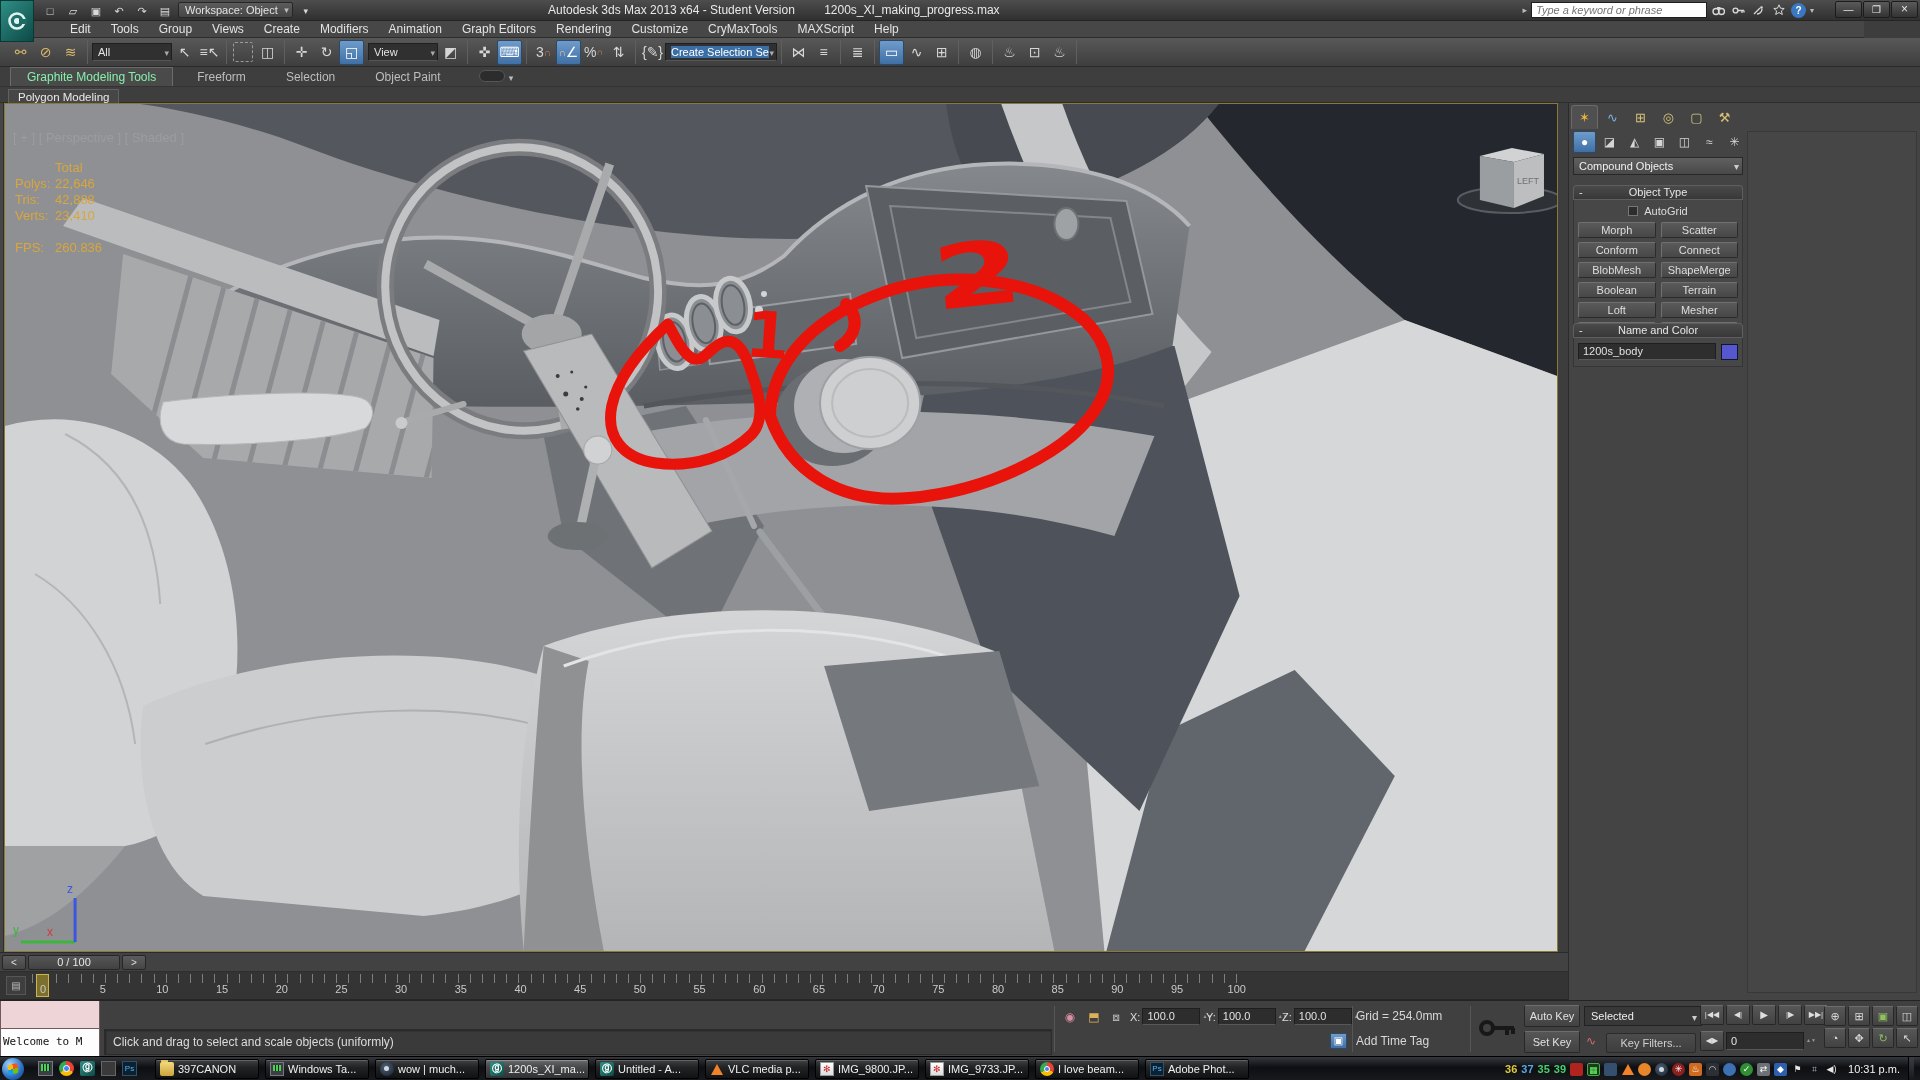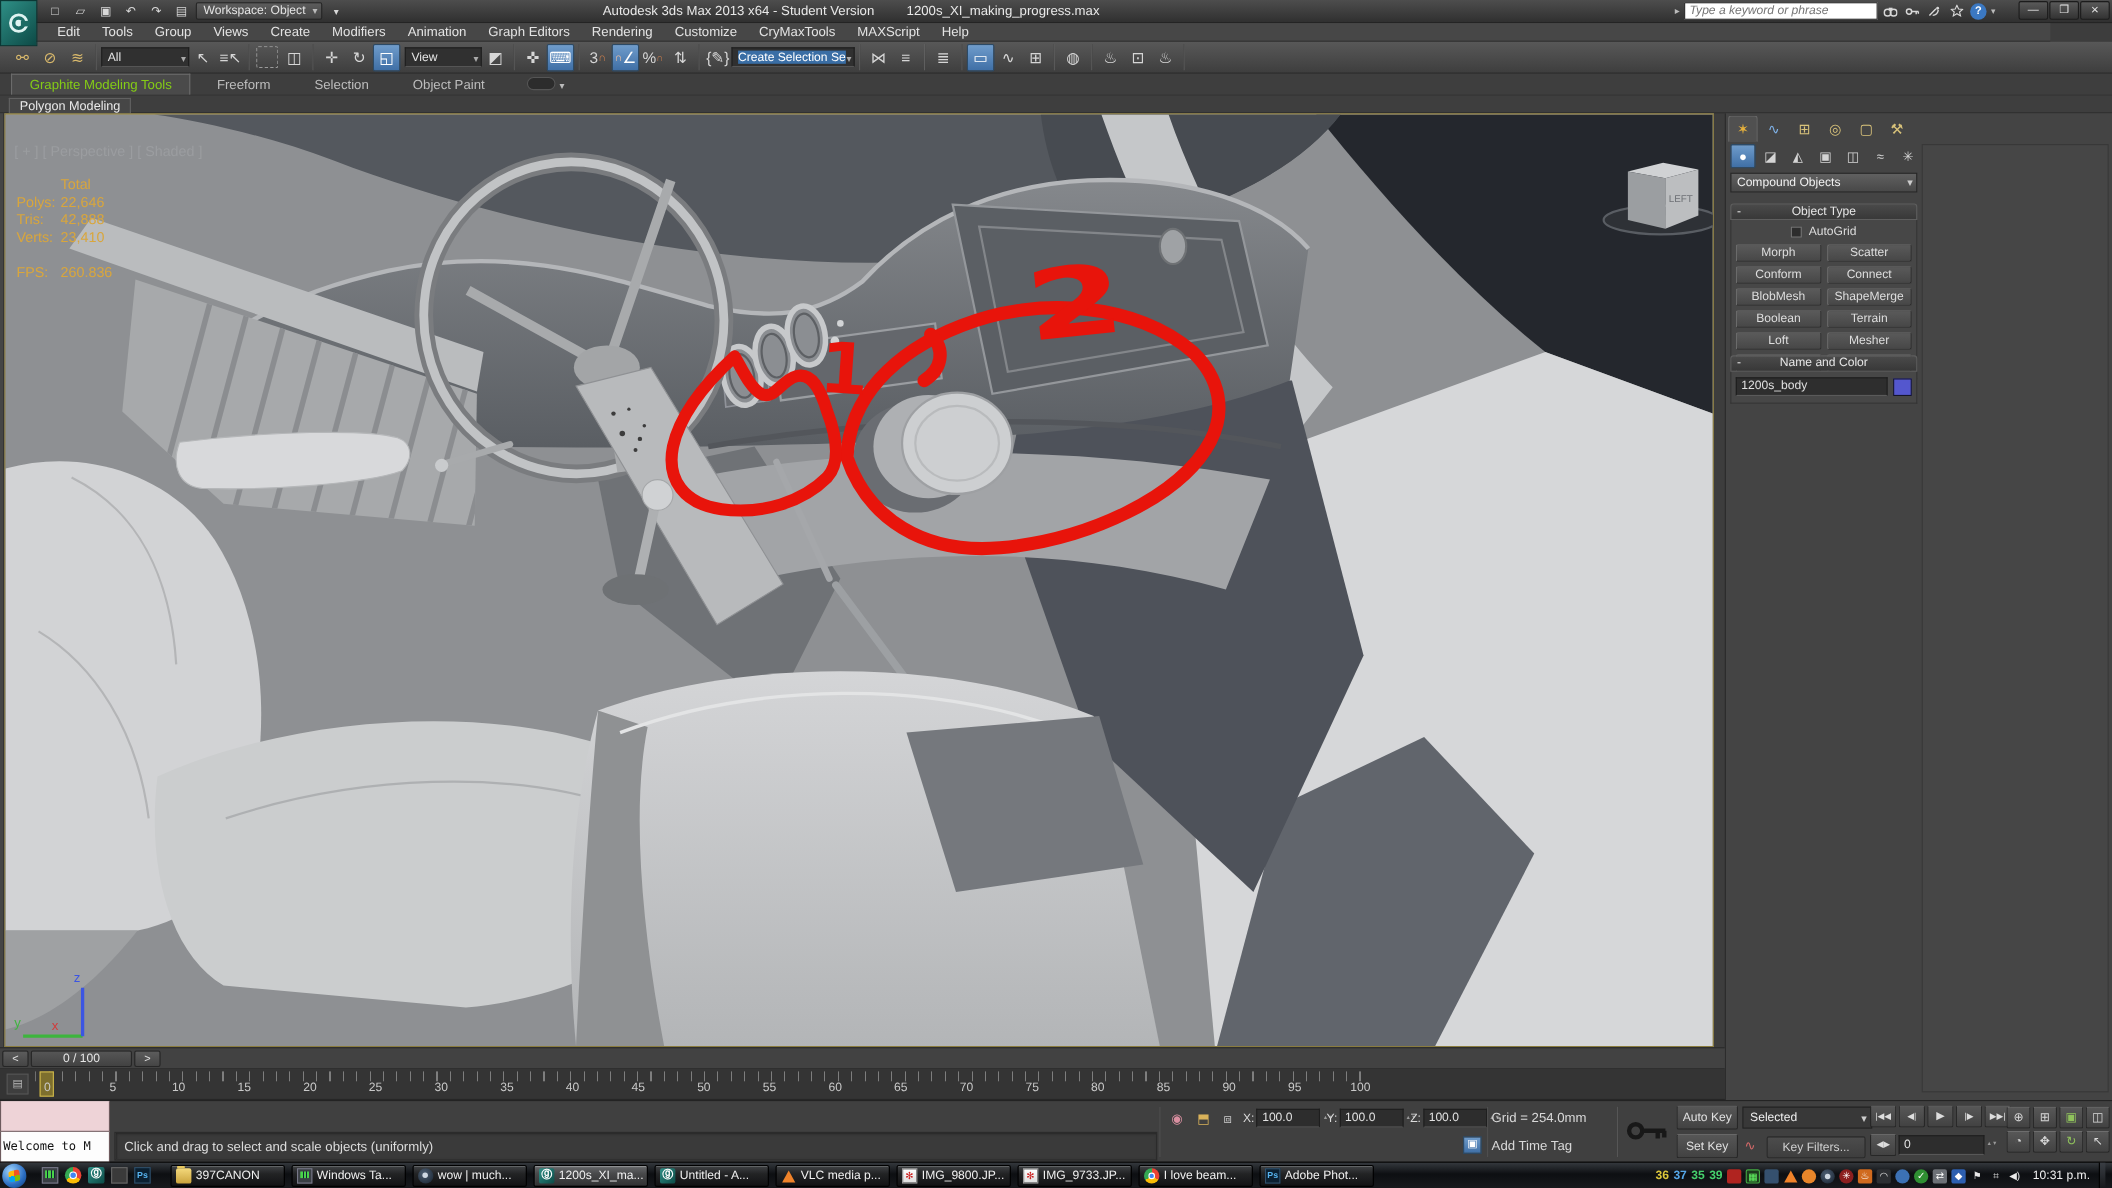--- a/index.html
+++ b/index.html
@@ -14,35 +14,35 @@
   .combo:after{content:"▾";position:absolute;right:3px;top:0;font-size:9px;color:#bbb}
   .titletext{position:absolute;left:548px;top:3px;font-size:12px;color:#e8e8e8;white-space:nowrap}
   .titletext .fn{margin-left:26px}
   .searchwrap{position:absolute;right:106px;top:2px;display:flex;align-items:center;gap:4px}
   .searchbox{width:176px;height:16px;background:#fff;border:1px solid #1f1f1f;font-size:11px;font-style:italic;color:#555;padding:0 4px;font-family:"Liberation Sans",sans-serif}
   .ticon{width:16px;height:16px;display:flex;align-items:center;justify-content:center}
   .helpbtn{width:15px;height:15px;border-radius:50%;background:#3b78c2;color:#fff;font-size:10px;font-weight:bold;text-align:center;line-height:15px}
   .winbtns{position:absolute;right:2px;top:1px;display:flex;gap:1px}
   .wbtn{width:27px;height:17px;background:linear-gradient(#5a5a5a,#333);border:1px solid #1c1c1c;border-radius:2px;color:#e5e5e5;font-size:10px;text-align:center;line-height:15px}
   
-  .menubar{position:absolute;left:0;top:21px;width:1864px;height:17px;background:#474747;border-bottom:1px solid #2c2c2c;display:flex;align-items:center;padding-left:42px}
+  .menubar{position:absolute;left:0;top:21px;width:1864px;height:17px;background:#474747;border-bottom:1px solid #2c2c2c;display:flex;align-items:center;padding-left:60px}
   .menuitem{color:#e3e3e3;font-size:12px;padding:0 10px;height:17px;line-height:17px}
   
   .toolbar{position:absolute;left:0;top:38px;width:1920px;height:29px;background:linear-gradient(#585858,#3e3e3e);border-bottom:1px solid #2a2a2a;display:flex;align-items:center;padding-left:8px}
   .tbtn{width:25px;height:25px;color:#d6d6d6;font-size:14px;display:flex;align-items:center;justify-content:center;border:1px solid transparent;border-radius:2px;flex:none}
   .tbtn.gold{color:#d9b96c}
   .tbtn.blue{background:linear-gradient(#6f9ccb,#3f6fa6);border-color:#2c4a66;color:#fff}
   .tsep{width:1px;height:24px;background:#2d2d2d;border-right:1px solid #5f5f5f;margin:0 4px;flex:none}
   .tfield{height:18px;background:#303030;border:1px solid #1f1f1f;border-bottom-color:#555;color:#e4e4e4;font-size:11px;line-height:16px;padding:0 14px 0 5px;position:relative;flex:none;white-space:nowrap;overflow:hidden}
   .tfield:after{content:"▾";position:absolute;right:2px;top:1px;font-size:9px;color:#aaa}
   .tfield.sel span{background:#3a6ea5;color:#fff}
   
   .ribbontabs{position:absolute;left:0;top:67px;width:1920px;height:20px;background:#3e3e3e;border-bottom:1px solid #333;display:flex;align-items:flex-end;padding-left:10px}
   .rtab{font-size:12px;color:#bdbdbd;padding:2px 16px;margin-right:8px}
-  .rtab.active{background:#4a4a4a;border:1px solid #6b6b6b;border-bottom:none;color:#84cc16}
+  .rtab.active{background:#4a4a4a;border:1px solid #6b6b6b;border-bottom:none;color:#86efac}
   .rpill{width:26px;height:12px;background:#2c2c2c;border:1px solid #555;border-radius:6px;margin:0 4px 4px 14px}
   .rcaret{color:#bbb;font-size:9px;margin-bottom:3px}
   .ribbonpanelrow{position:absolute;left:0;top:87px;width:1920px;height:16px;background:#3e3e3e;border-bottom:1px solid #2e2e2e}
   .ptab{display:inline-block;margin-left:8px;background:#464646;border:1px solid #616161;border-bottom:none;color:#eaeaea;font-size:11.5px;padding:1px 9px}
   
   .dockstrip{position:absolute;left:0;top:103px;width:4px;height:849px;background:#454545;border-right:1px solid #2e2e2e}
   
   .viewport{position:absolute;left:4px;top:103px;width:1554px;height:849px;border:1px solid #8a7a36;box-shadow:inset 0 0 0 1px #bfa94c;background:#8e9093}
   .viewport svg{display:block;width:100%;height:100%}
   
@@ -115,21 +115,21 @@
   .t-y{color:#ddc83b}.t-b{color:#56a7e8}.t-g{color:#46d06c}
   .trico{width:13px;height:13px;border-radius:2px;flex:none;font-size:9px;color:#fff;text-align:center;line-height:13px}
   .clock{color:#f2f2f2;font-size:11px;margin-left:6px;white-space:nowrap}
   .showdesk{width:6px;height:24px;background:linear-gradient(#3a3e44,#15171a);border-left:1px solid #000;margin-left:4px}
   
   .folder{background:linear-gradient(#f4d97c,#caa33c);border-radius:2px;position:relative}
   .folder:before{content:"";position:absolute;left:1px;top:-3px;width:7px;height:3px;background:#e7c75f;border-radius:2px 2px 0 0}
   .chrome{border-radius:50%;background:conic-gradient(#ea4335 0 33%,#fbbc05 0 66%,#34a853 0);position:relative}
   .chrome:before{content:"";position:absolute;left:4px;top:4px;right:4px;bottom:4px;background:#4285f4;border:1px solid #fff;border-radius:50%}
   .maxicon{background:linear-gradient(135deg,#2e8f86,#0d4a46);border-radius:2px;color:#fff;font-size:10px;font-weight:bold;text-align:center;line-height:14px}
-  .psicon{background:#0b2031;border:1px solid #31506b;color:#57b4f0;font-size:8px;font-weight:bold;text-align:center;line-height:12px}
+  .psicon{background:#0b2031;border:1px solid #31506b;color:#57b4f0;font-size:8px;font-weight:normal;text-align:center;line-height:12px}
   .vlc{position:relative;background:transparent}
   .vlc:before{content:"";position:absolute;left:1px;bottom:1px;border-left:6px solid transparent;border-right:6px solid transparent;border-bottom:11px solid #f0832a}
   .imgic{background:linear-gradient(#fff,#ddd);border:1px solid #999;position:relative}
   .imgic:before{content:"✻";position:absolute;left:2px;top:1px;color:#c22;font-size:9px;line-height:11px}
   .tmgr{background:#3a3f44;border:1px solid #778;position:relative}
   .tmgr:before{content:"";position:absolute;left:2px;top:2px;right:2px;bottom:4px;background:repeating-linear-gradient(90deg,#4ad24a 0 2px,#123 2px 3px)}
   .steamic{border-radius:50%;background:radial-gradient(circle at 40% 35%,#4e5f73,#15202d);position:relative}
   .steamic:before{content:"";position:absolute;left:4px;top:4px;width:5px;height:5px;border-radius:50%;background:#cfd8e2}
 </style>
 </head>

